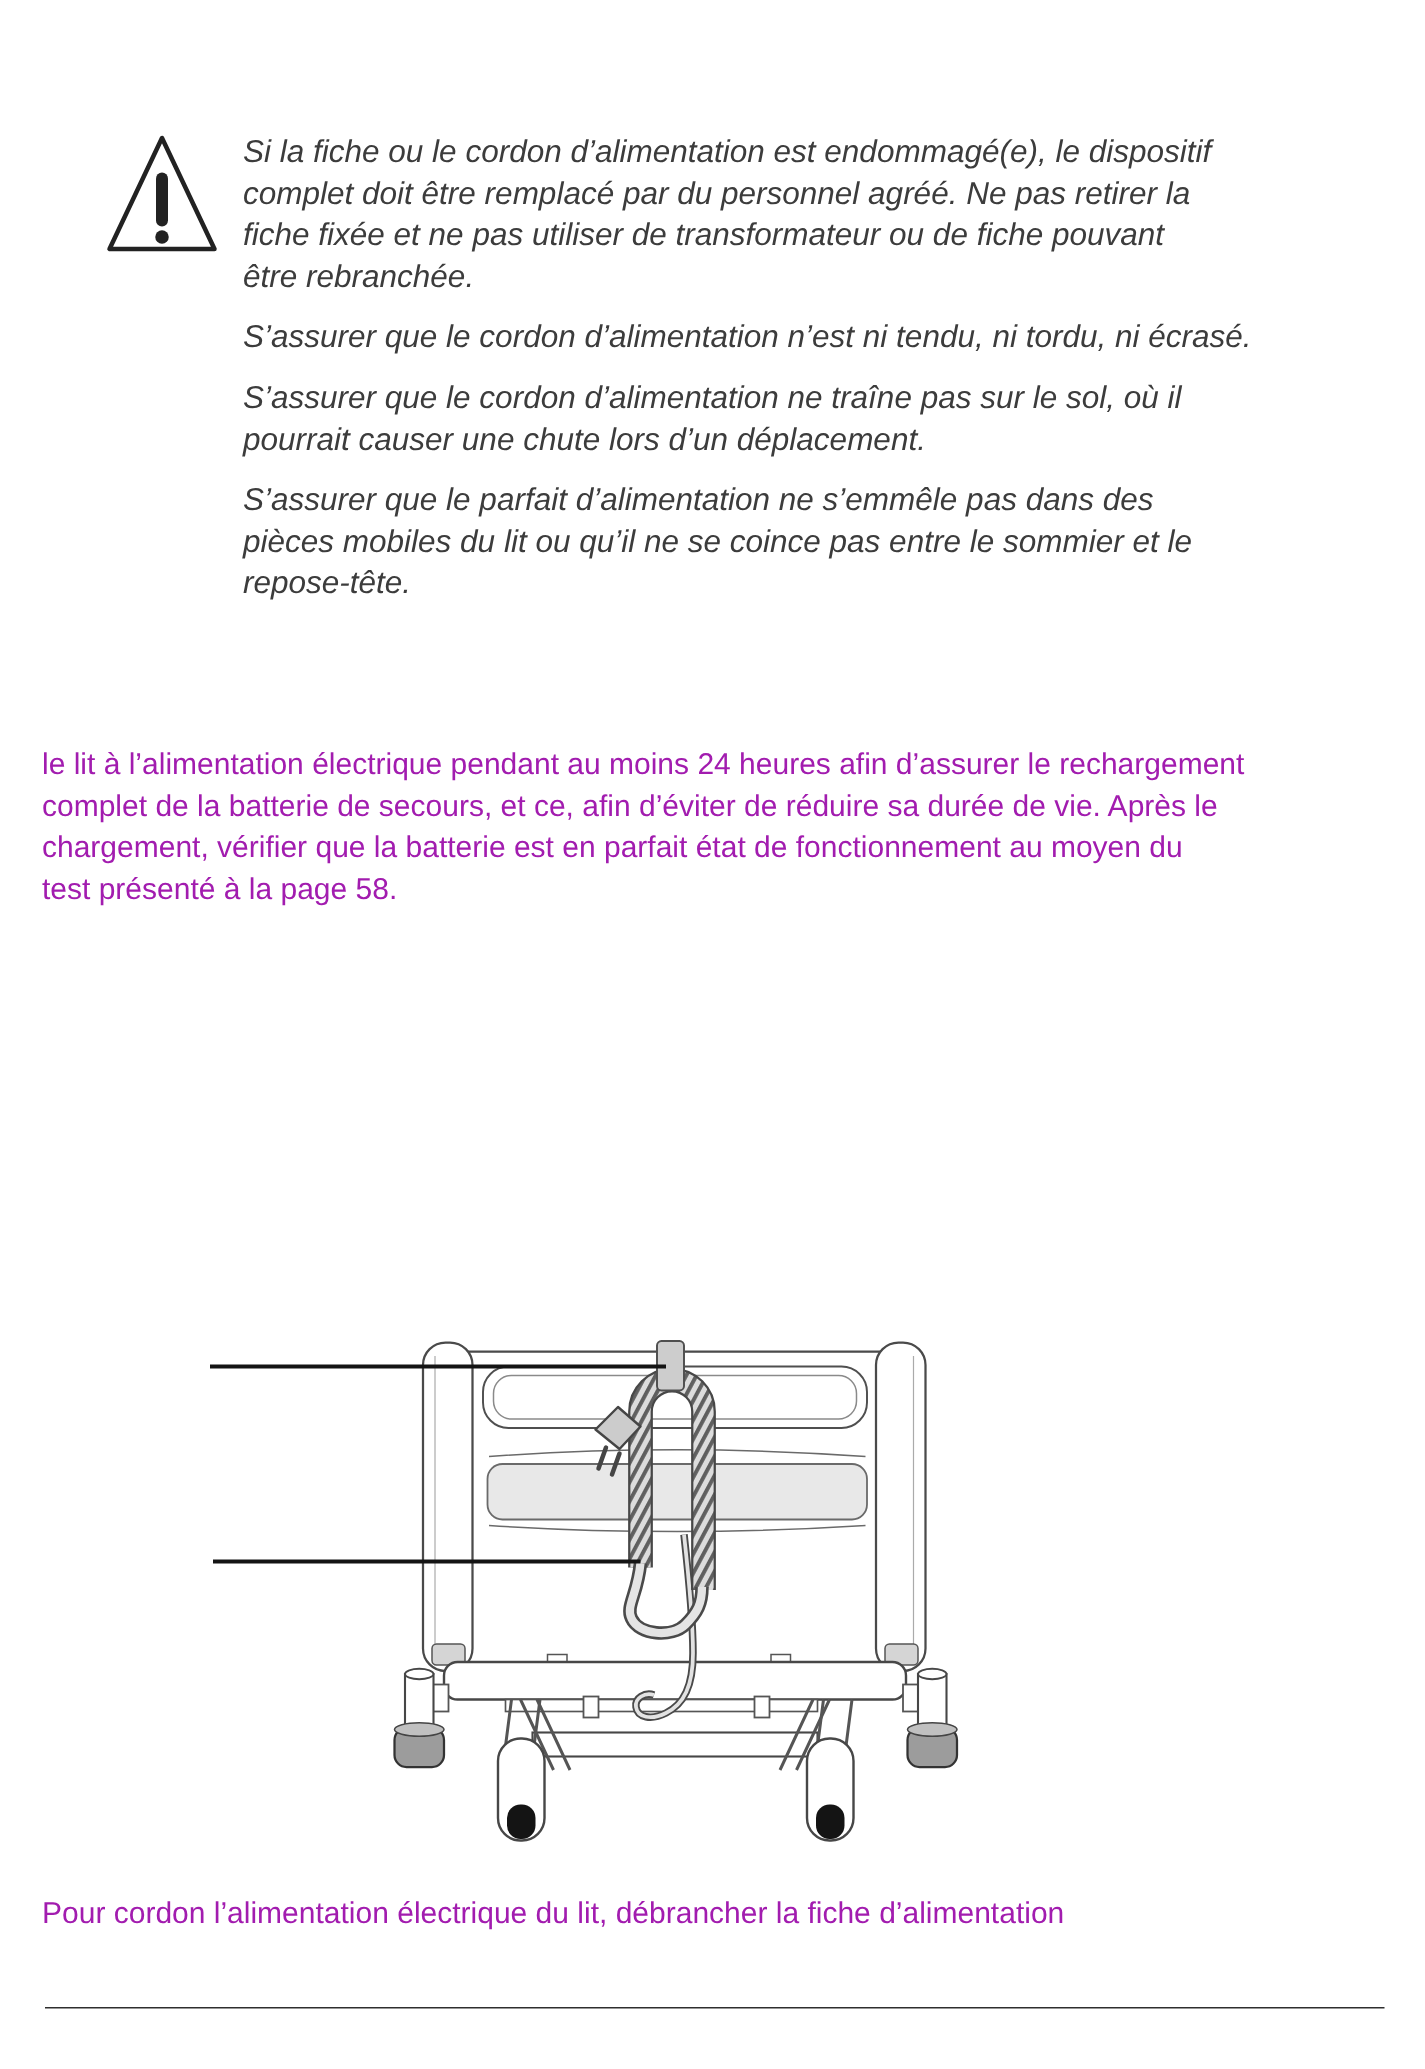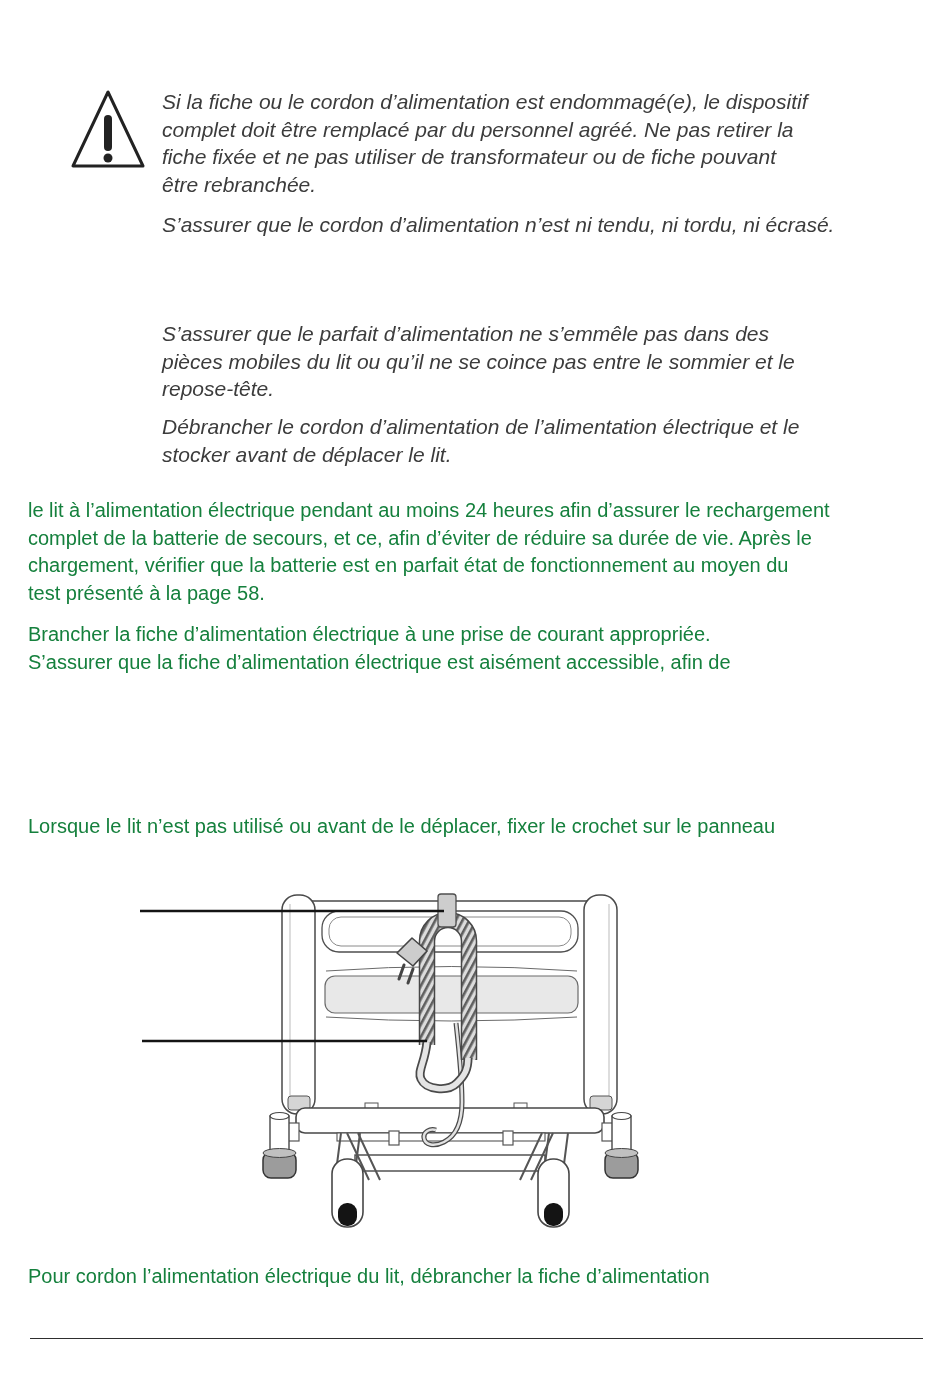--- a/index.html
+++ b/index.html
@@ -7,21 +7,21 @@
     position:relative;width:950px;height:1354px;background:#ffffff;overflow:hidden;
     font-family:"Liberation Sans",sans-serif;color:#2b2b2b;
   }
   .wp{ 
     position:absolute;left:162px;width:760px;margin:0;
     font-style:italic;font-size:21px;line-height:27.6px;color:#3c3c3c;
     white-space:pre-line;
   }
   .bp{ 
     position:absolute;left:28px;width:900px;margin:0;
-    font-size:20px;line-height:27.6px;color:#15803d;
+    font-size:20px;line-height:27.6px;color:#a21caf;
     white-space:pre-line;
   }
   .warn-icon{position:absolute;left:70px;top:88px;}
   .figure{position:absolute;left:0;top:880px;}
   .footer-rule{position:absolute;left:30px;top:1338px;width:893px;border-top:1.6px solid #2e2e2e;}
   .page-number{position:absolute;top:1418px;right:26px;font-style:italic;font-size:21px;color:#333;}
 </style>
 </head>
 <body>
 
@@ -31,33 +31,30 @@
     <polygon points="38,4 3,78 73,78" fill="none" stroke="#222" stroke-width="3" stroke-linejoin="round"></polygon>
     <rect x="34" y="27" width="8" height="36" rx="4" fill="#222"></rect>
     <circle cx="38" cy="70" r="4.5" fill="#222"></circle>
   </svg>
 
   <p class="wp" style="top:88px">Si la fiche ou le cordon d’alimentation est endommagé(e), le dispositif
 complet doit être remplacé par du personnel agréé. Ne pas retirer la
 fiche fixée et ne pas utiliser de transformateur ou de fiche pouvant
 être rebranchée.</p>
   <p class="wp" style="top:211px">S’assurer que le cordon d’alimentation n’est ni tendu, ni tordu, ni écrasé.</p>
+  <p class="wp" style="top:252px">S’assurer que le cordon d’alimentation ne traîne pas sur le sol, où il
+pourrait causer une chute lors d’un déplacement.</p>
   <p class="wp" style="top:320px">S’assurer que le parfait d’alimentation ne s’emmêle pas dans des
 pièces mobiles du lit ou qu’il ne se coince pas entre le sommier et le
 repose-tête.</p>
-  <p class="wp" style="top:413px">Débrancher le cordon d’alimentation de l’alimentation électrique et le
-stocker avant de déplacer le lit.</p>
 
   <p class="bp" style="top:497px">le lit à l’alimentation électrique pendant au moins 24 heures afin d’assurer le rechargement
 complet de la batterie de secours, et ce, afin d’éviter de réduire sa durée de vie. Après le
 chargement, vérifier que la batterie est en parfait état de fonctionnement au moyen du
 test présenté à la page 58.</p>
-  <p class="bp" style="top:621px">Brancher la fiche d’alimentation électrique à une prise de courant appropriée.
-S’assurer que la fiche d’alimentation électrique est aisément accessible, afin de</p>
-  <p class="bp" style="top:813px">Lorsque le lit n’est pas utilisé ou avant de le déplacer, fixer le crochet sur le panneau</p>
   <p class="bp" style="top:1263px">Pour cordon l’alimentation électrique du lit, débrancher la fiche d’alimentation</p>
 
   <svg class="figure" width="950" height="370" viewBox="0 0 950 370">
     <defs>
       <pattern id="coilHatch" patternUnits="userSpaceOnUse" width="6" height="6" patternTransform="rotate(28)">
         <rect width="6" height="6" fill="#dcdcdc"></rect>
         <rect width="2.6" height="6" fill="#5f5f5f"></rect>
       </pattern>
     </defs>
 

